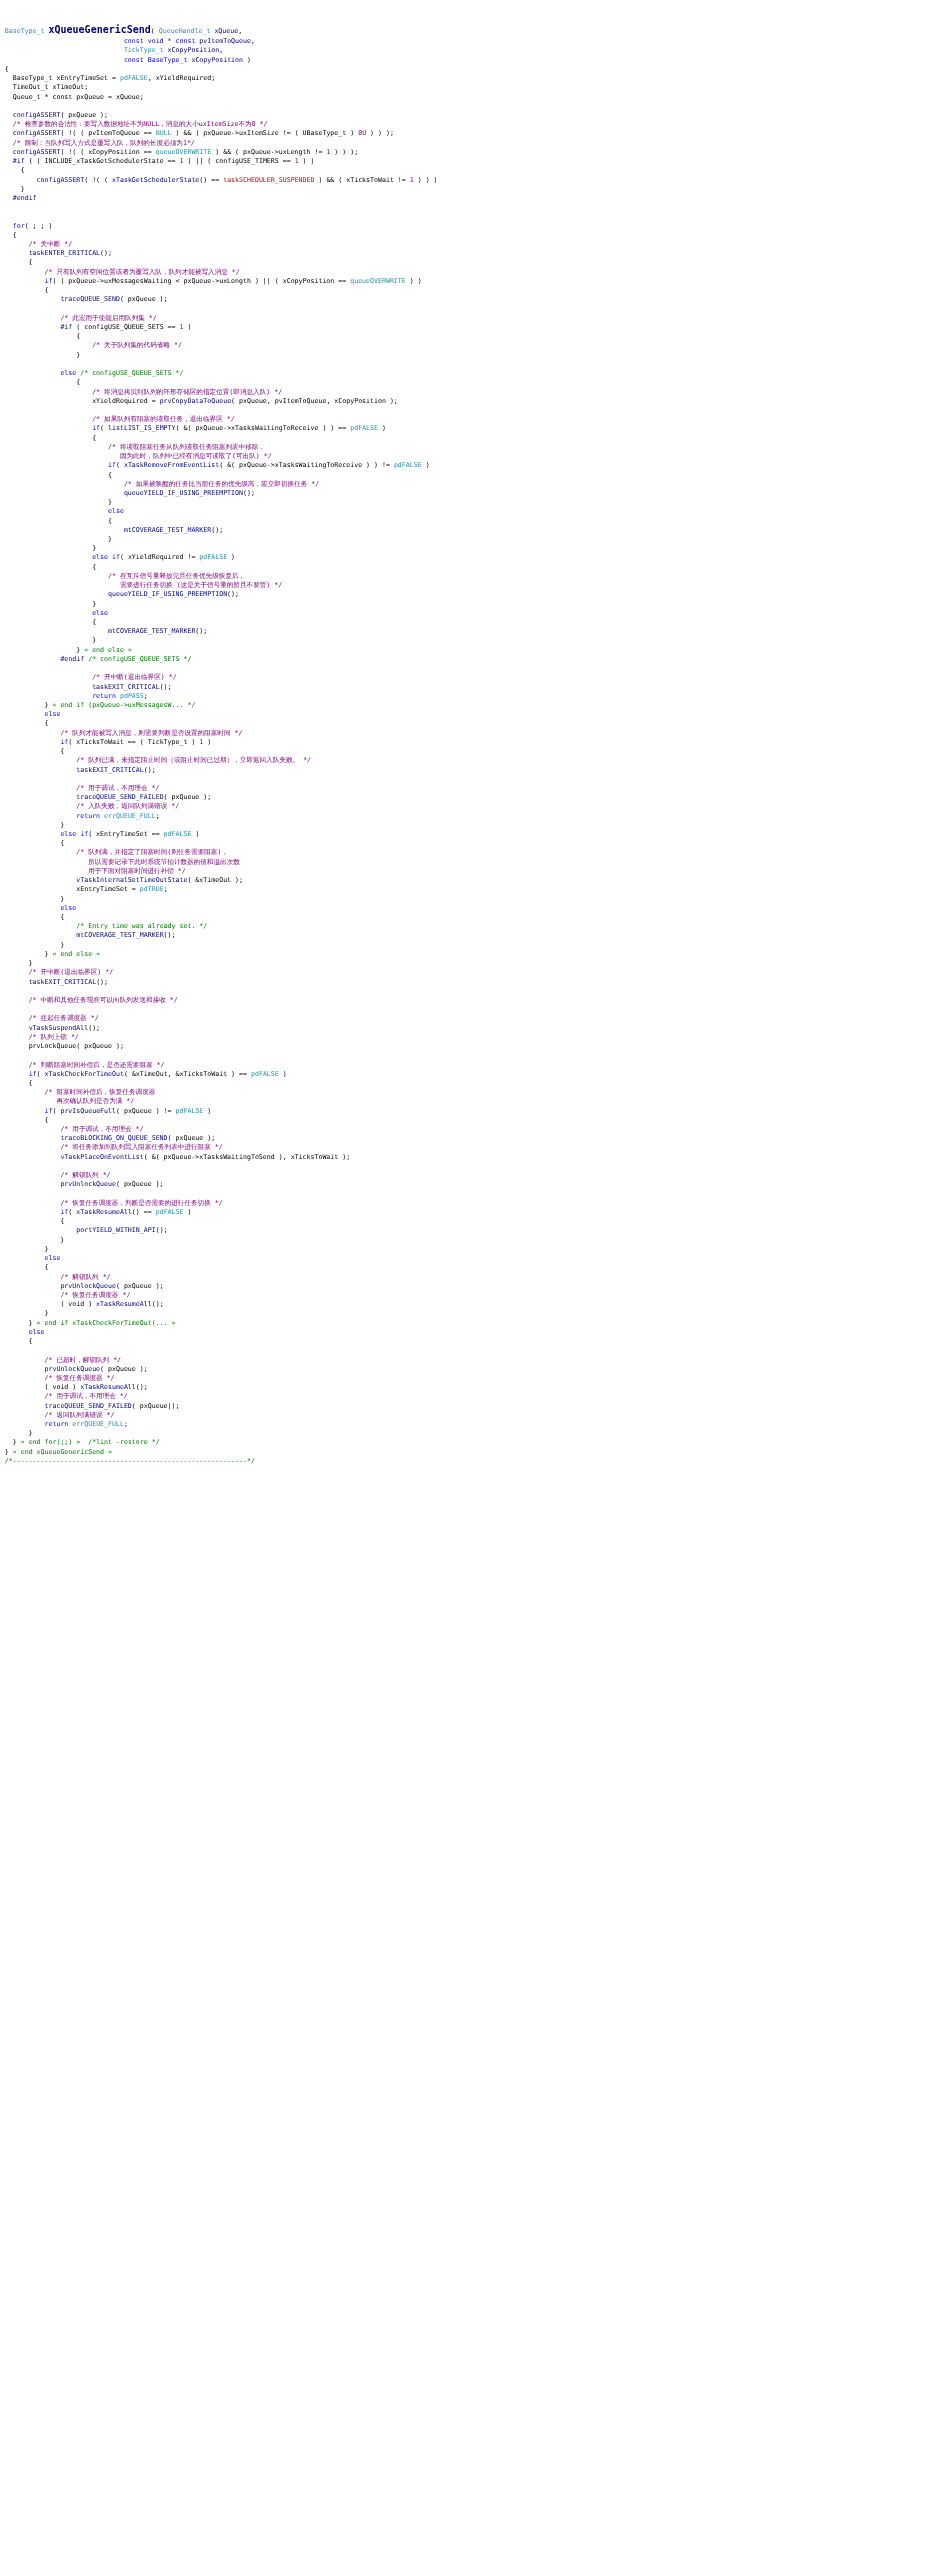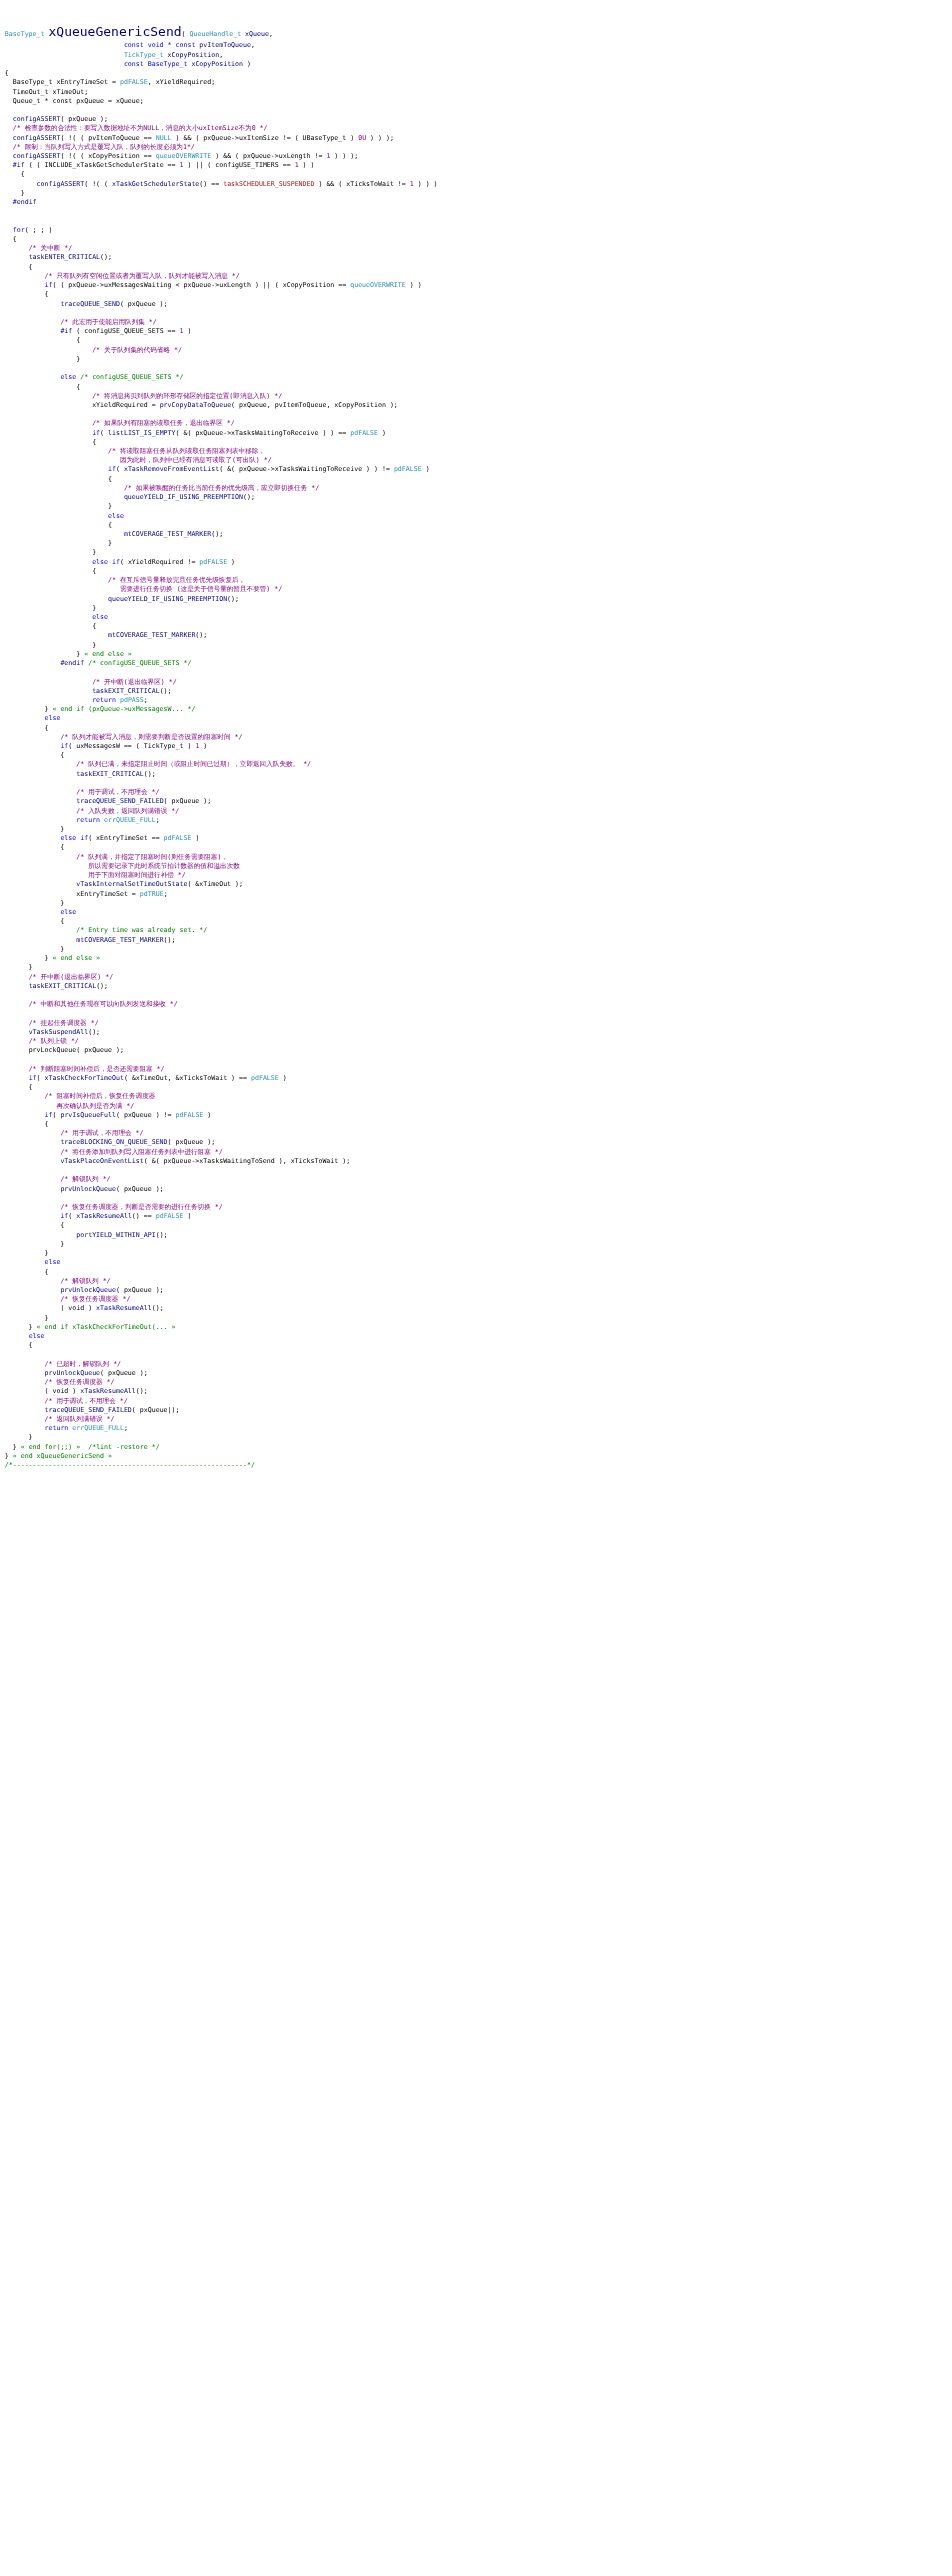--- a/index.html
+++ b/index.html
@@ -1,18 +1,18 @@
 <!DOCTYPE html>
 <html style="font-size:9.7px"><head>
 <meta charset="utf-8">
 <style>
 body{font-family:Consolas,Monaco,monospace;font-size:6.6px;line-height:1.4;background:#fff;margin:0;padding:4.8px;white-space:pre;color:#000}
 .kw{color:#0000ff}
 .type{color:#2b91af}
-.fn{color:#000080;font-weight:normal;font-size:13px}
+.fn{color:#000080;font-weight:bold;font-size:10px}
 .fnl{color:#000080;font-weight:normal}
 .cmt{color:#008000}
 .cmt2{color:#800080}
 .num{color:#800080}
 .mac{color:#2b91af}
 .red{color:#a31515}
 </style>
 </head>
 <body>
 
@@ -86,21 +86,21 @@
                   }<span class="cmt"> « end else »</span>
               <span class="fnl">#endif</span><span class="cmt"> /* configUSE_QUEUE_SETS */</span>
 
                       <span class="cmt2">/* 开中断(退出临界区) */</span>
                       <span class="fnl">taskEXIT_CRITICAL</span>();
                       <span class="kw">return</span> <span class="mac">pdPASS</span>;
           }<span class="cmt"> « end if (pxQueue-&gt;uxMessagesW... */</span>
           <span class="kw">else</span>
           {
               <span class="cmt2">/* 队列才能被写入消息，则需要判断是否设置的阻塞时间 */</span>
-              <span class="kw">if</span><span>( uxMessagesW == ( TickType_t ) </span><span class="num">1</span> )
+              <span class="kw">if</span><span>( xTicksToWait == ( TickType_t ) </span><span class="num">1</span> )
               {
                   <span class="cmt2">/* 队列已满，未指定阻止时间（或阻止时间已过期），立即返回入队失败。 */</span>
                   <span class="fnl">taskEXIT_CRITICAL</span>();
 
                   <span class="cmt2">/* 用于调试，不用理会 */</span>
                   <span class="fnl">traceQUEUE_SEND_FAILED</span><span>( pxQueue );</span>
                   <span class="cmt2">/* 入队失败，返回队列满错误 */</span>
                   <span class="kw">return</span> <span class="mac">errQUEUE_FULL</span>;
               }
               <span class="kw">else if</span><span>( xEntryTimeSet == </span><span class="mac">pdFALSE</span> )

